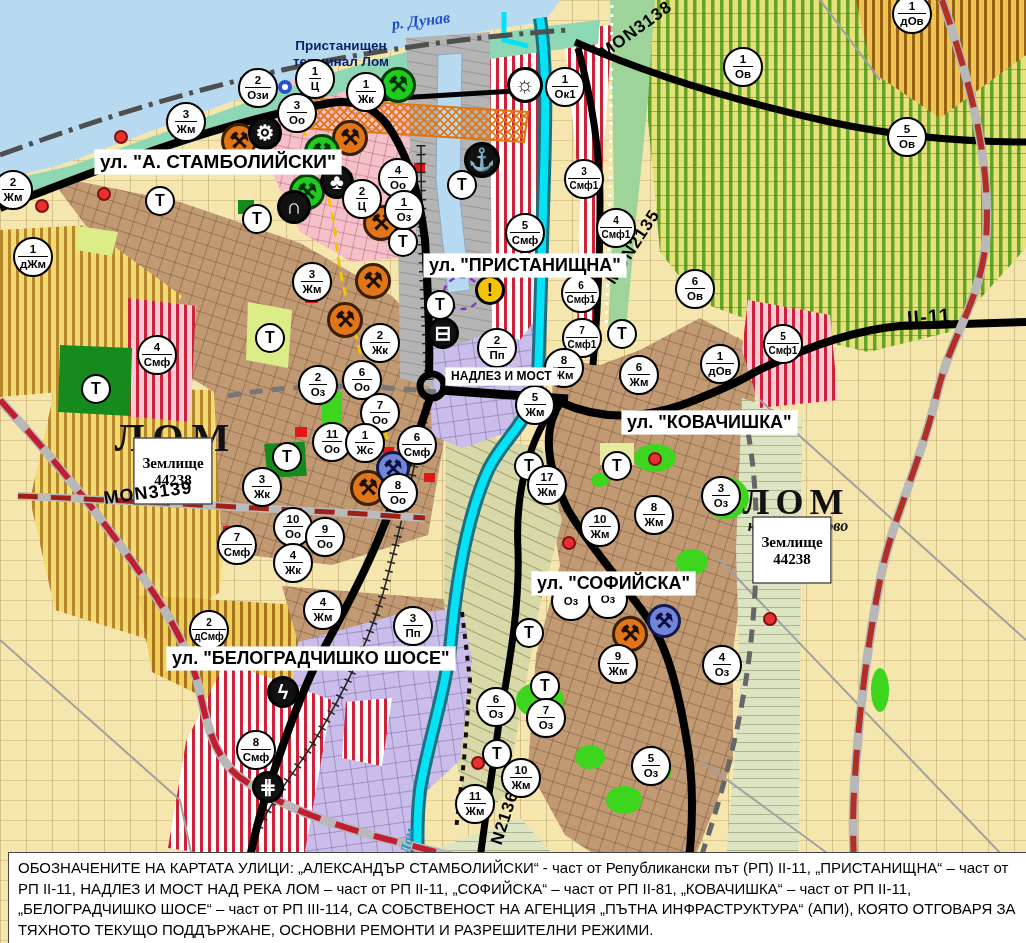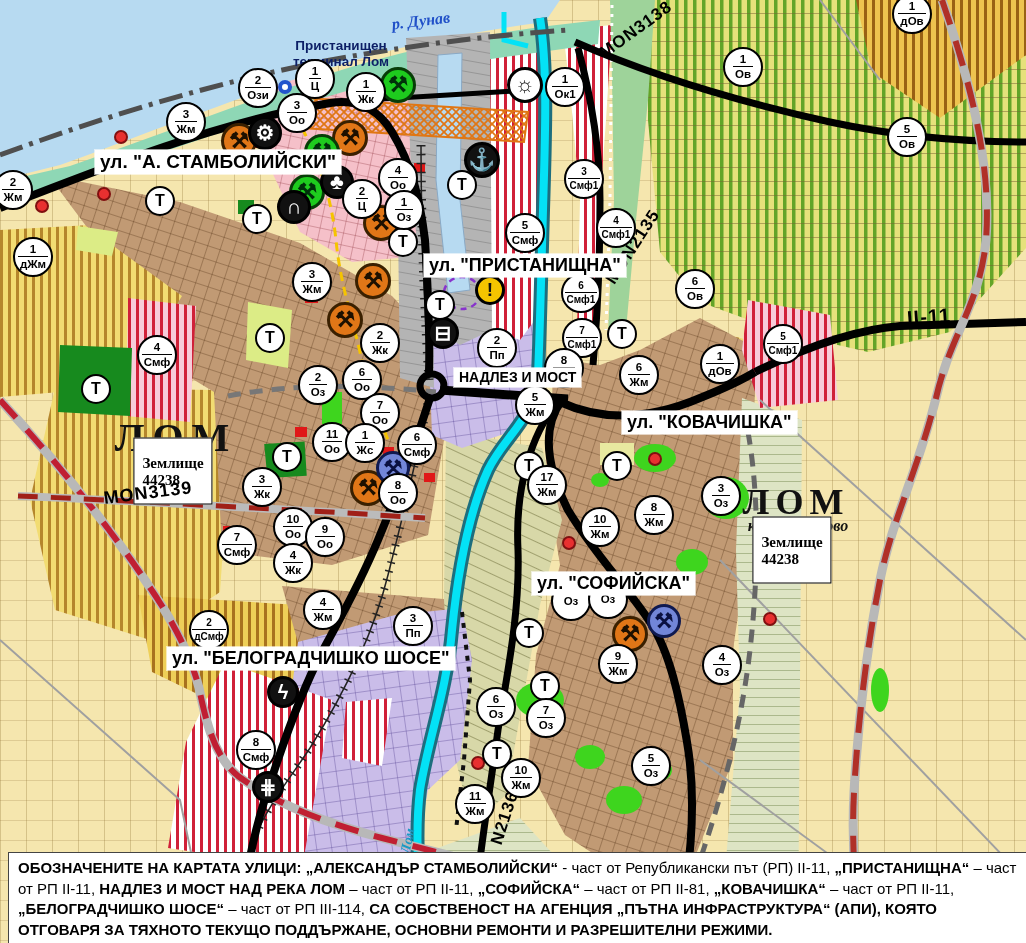--- a/index.html
+++ b/index.html
@@ -19,30 +19,30 @@
   .mk.long{font-size:10px;}
   .mkt{position:absolute;transform:translate(-50%,-50%);width:30px;height:30px;background:#fff;
     border:2.5px solid #000;border-radius:50%;display:flex;align-items:center;justify-content:center;
     font-weight:bold;font-size:16px;z-index:29;box-sizing:border-box;}
   .badge{position:absolute;transform:translate(-50%,-50%);border-radius:50%;display:flex;
     align-items:center;justify-content:center;z-index:26;box-sizing:border-box;font-weight:bold;}
   .regionname{position:absolute;transform:translate(-50%,-50%);font-family:"Liberation Serif",serif;
     font-weight:bold;color:#111;z-index:20;white-space:nowrap;}
   .landbox{position:absolute;transform:translate(-50%,-50%);background:#fff;border:1.6px solid #000;
     font-family:"Liberation Serif",serif;font-weight:bold;font-size:15px;line-height:1.1;
-    padding:16px 8px;z-index:21;white-space:nowrap;}
+    text-align:center;padding:16px 8px;z-index:21;white-space:nowrap;}
   #terminal-label{position:absolute;transform:translate(-50%,-50%);color:#0d1f66;font-weight:bold;
     font-size:13.5px;text-align:center;line-height:1.15;z-index:24;white-space:nowrap;}
   .water-label{position:absolute;transform:translate(-50%,-50%);font-family:"Liberation Serif",serif;
     font-style:italic;font-weight:bold;z-index:24;white-space:nowrap;}
   #danube-label{color:#2050c8;font-size:16px;}
   #lom-river-label{color:#1899c4;font-size:14px;}
   #footer-box{position:absolute;left:8px;top:852px;width:1000px;background:#fff;border:1px solid #444;
     padding:5px 9px 6px;font-size:15px;line-height:1.38;color:#000;z-index:60;}
-  #footer-box b{font-weight:bold;}
+  #footer-box b{font-weight:normal;}
 </style>
 </head>
 <body>
 
 <div id="stage">
 
   <svg id="basemap" width="1026" height="943" viewBox="0 0 1026 943">
     <defs>
       <pattern id="pParcel" width="26" height="20" patternUnits="userSpaceOnUse">
         <rect width="26" height="20" fill="#f5e6ae"></rect>
@@ -271,21 +271,21 @@
   <div class="landbox" style="left:173px;top:471px;">
     <span>Землище</span><br><span>44238</span>
   </div>
   <div class="landbox" style="left:792px;top:550px;">
     <span>Землище</span><br><span>44238</span>
   </div>
 
   <div id="overlay">
       <div class="street-label" style="left: 95px; top: 150px; font-size: 19px;">ул. "А. СТАМБОЛИЙСКИ"</div>
       <div class="street-label" style="left: 424px; top: 254px; font-size: 18px;">ул. "ПРИСТАНИЩНА"</div>
-      <div class="street-label" style="left: 446px; top: 368px; font-size: 14px; margin-left: 8px;">НАДЛЕЗ И МОСТ</div>
+      <div class="street-label" style="left: 446px; top: 368px; font-size: 12px;">НАДЛЕЗ И МОСТ</div>
       <div class="street-label" style="left: 622px; top: 411px; font-size: 18px;">ул. "КОВАЧИШКА"</div>
       <div class="street-label" style="left: 532px; top: 572px; font-size: 18px;">ул. "СОФИЙСКА"</div>
       <div class="street-label" style="left: 167px; top: 647px; font-size: 18px;">ул. "БЕЛОГРАДЧИШКО ШОСЕ"</div>
       <div class="road-label" style="left: 636px; top: 30px; font-size: 17px; transform: translate(-50%, -50%) rotate(-36deg);">MON3138</div>
       <div class="road-label" style="left: 633px; top: 247px; font-size: 17px; transform: translate(-50%, -50%) rotate(-57deg);">MON2135</div>
       <div class="road-label" style="left: 148px; top: 493px; font-size: 18px; transform: translate(-50%, -50%) rotate(-7deg);">MON3139</div>
       <div class="road-label" style="left: 505px; top: 818px; font-size: 17px; transform: translate(-50%, -50%) rotate(-72deg);">N2136</div>
       <div class="road-label" style="left: 929px; top: 317px; font-size: 20px; transform: translate(-50%, -50%) rotate(-4deg);">II-11</div>
       <div class="mk" style="left: 13px; top: 190px;">
         <span class="num">2</span>

